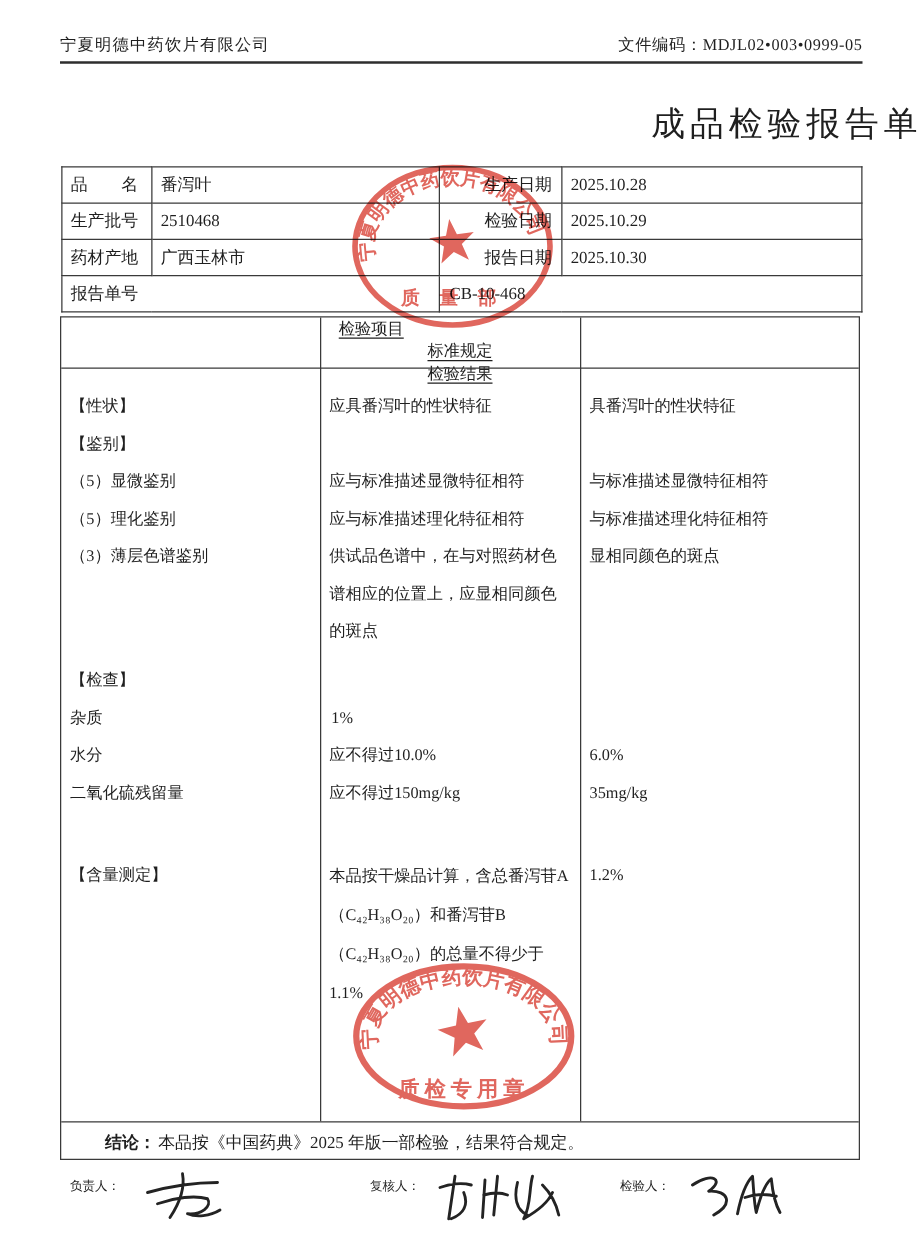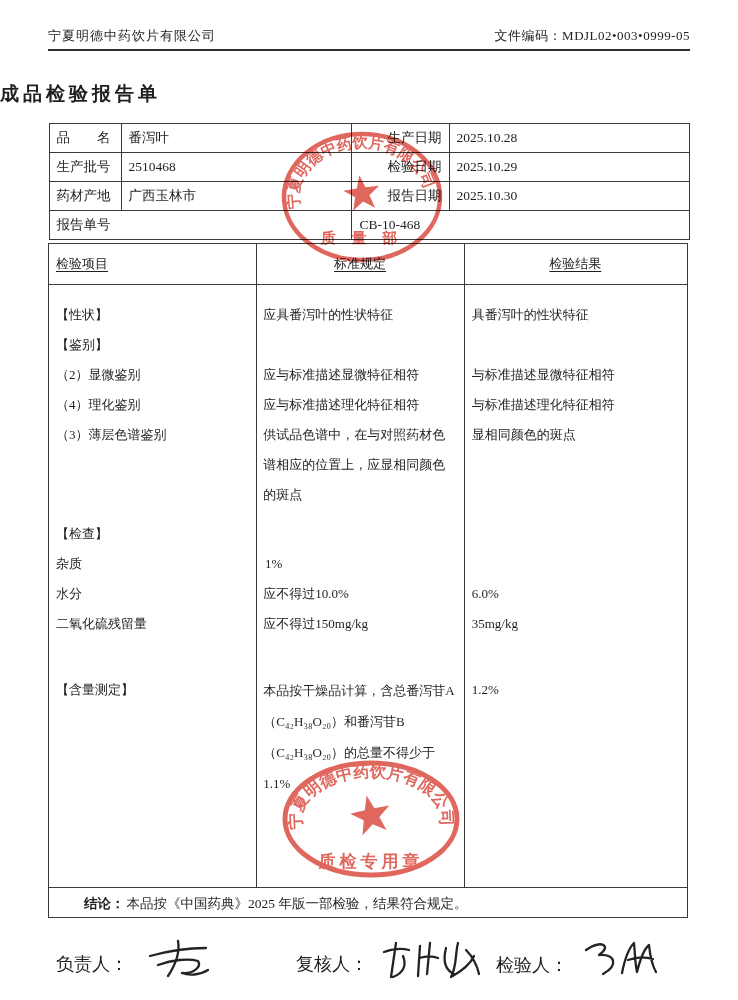--- a/index.html
+++ b/index.html
@@ -19,21 +19,21 @@
   
   .doc-header{
     margin:27px 48px 0;display:flex;justify-content:space-between;
     font-size:13px;letter-spacing:1px;
   }
   .doc-header .code{letter-spacing:0.5px;}
   .head-rule{margin:4px 48px 0;border-top:2px solid #2e2e2e;}
 
   
   .title{
-    text-align:left;font-size:19px;font-weight:bold;
+    text-align:right;font-size:27px;font-weight:normal;
     letter-spacing:4px;margin-top:30px;
   }
 
   
   table.info{
     width:640px;margin:16px auto 0;border-collapse:collapse;
     font-size:13.5px;table-layout:fixed;
   }
   table.info td{
     border:1px solid var(--line);height:29px;padding:0 7px;
@@ -45,21 +45,21 @@
   
   .main-table{
     position:relative;margin:3px 48px 0;width:640px;height:675px;
     border:1px solid var(--line);font-size:13px;
   }
   .vline{position:absolute;top:0;width:1px;height:643px;background:var(--line);}
   .vline.v1{left:207px;} .vline.v2{left:415px;}
   .hline{position:absolute;left:0;width:100%;height:1px;background:var(--line);}
   .hline.h-head{top:40px;} .hline.h-concl{top:643px;}
 
-  .mhead{display:flex;height:40px;align-items:center;}
+  .mhead{display:flex;height:40px;align-items:center;flex-direction:column;}
   .mhead .hc{display:block;}
   .mhead .hc1{width:208px;padding-left:7px;}
   .mhead .hc2{width:208px;text-align:center;}
   .mhead .hc3{width:224px;text-align:center;}
   .mhead span{text-decoration:underline;text-underline-offset:3px;}
 
   .mbody{padding-top:16px;}
   .mrow{display:flex;align-items:flex-start;}
   .mrow .c1{width:208px;padding:0 6px 0 7px;line-height:30px;}
   .mrow .c2{width:208px;padding:0 6px 0 7px;line-height:30px;}
@@ -79,21 +79,21 @@
   
   .stamp{position:absolute;mix-blend-mode:multiply;opacity:.82;pointer-events:none;}
   .stamp-top{left:277px;top:100px;z-index:6;}
   .stamp-bottom{left:227px;top:510px;z-index:6;}
   .stamp text{fill:var(--stamp);font-family:"Liberation Serif","DejaVu Serif",serif;font-weight:bold;}
   .stamp .ring{stroke:var(--stamp);fill:none;}
   .stamp .star{fill:var(--stamp);}
 
   
   .sign-row{position:relative;margin:14px 48px 0;height:62px;}
-  .sig-group{position:absolute;top:12px;display:flex;align-items:center;font-size:18px;}
+  .sig-group{position:absolute;top:0;display:flex;align-items:flex-start;font-size:10px;}
   .sig-1{left:8px;} .sig-2{left:248px;} .sig-3{left:448px;}
   .sig-group svg{margin-left:10px;margin-top:-8px;}
   .sig-group path{stroke:#232323;stroke-width:2.3;fill:none;stroke-linecap:round;stroke-linejoin:round;}
 </style>
 </head>
 <body>
 
 <div class="page">
 
   <div class="doc-header">
@@ -148,26 +148,26 @@
         <div class="c1">【性状】</div>
         <div class="c2">应具番泻叶的性状特征</div>
         <div class="c3">具番泻叶的性状特征</div>
       </div>
       <div class="mrow h30">
         <div class="c1">【鉴别】</div>
         <div class="c2"></div>
         <div class="c3"></div>
       </div>
       <div class="mrow h30">
-        <div class="c1">（2）显微鉴别</div>
+        <div class="c1">（5）显微鉴别</div>
         <div class="c2">应与标准描述显微特征相符</div>
         <div class="c3">与标准描述显微特征相符</div>
       </div>
       <div class="mrow h30">
-        <div class="c1">（4）理化鉴别</div>
+        <div class="c1">（5）理化鉴别</div>
         <div class="c2">应与标准描述理化特征相符</div>
         <div class="c3">与标准描述理化特征相符</div>
       </div>
       <div class="mrow h90">
         <div class="c1">（3）薄层色谱鉴别</div>
         <div class="c2 wrap">供试品色谱中，在与对照药材色谱相应的位置上，应显相同颜色的斑点</div>
         <div class="c3">显相同颜色的斑点</div>
       </div>
       <div class="mrow h30 gap">
         <div class="c1">【检查】</div>

